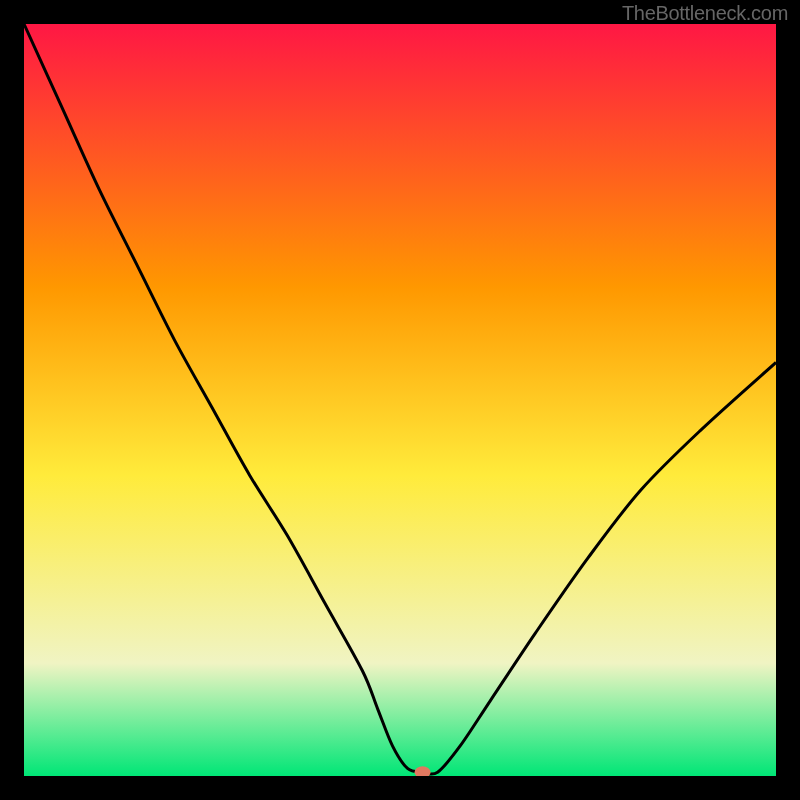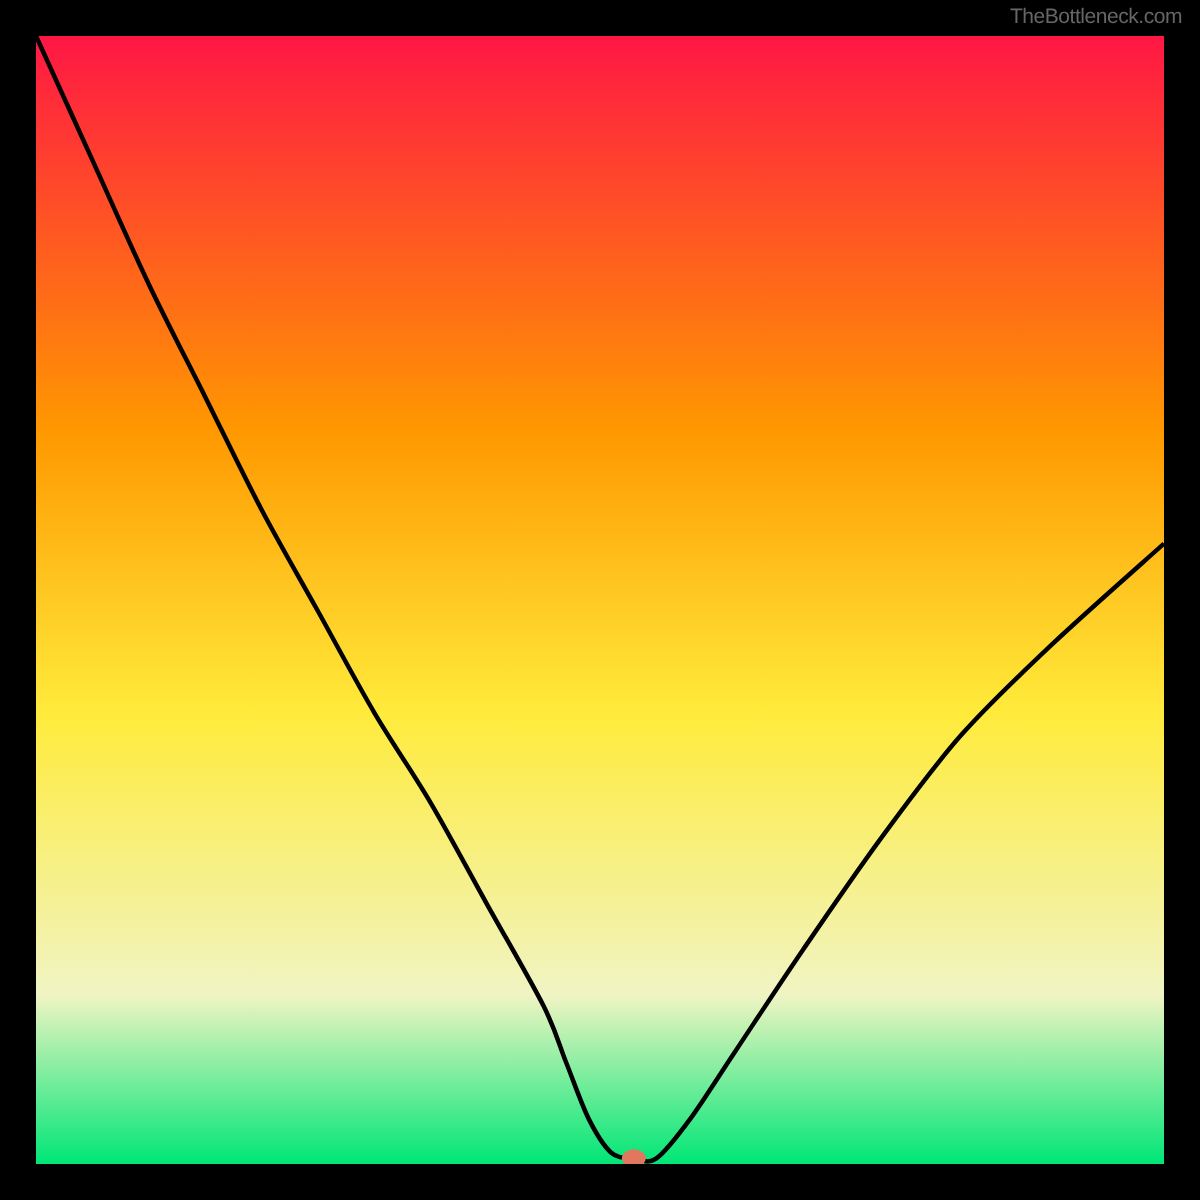--- a/index.html
+++ b/index.html
@@ -9,21 +9,21 @@
     height: 800px;
     background: #000;
     position: relative;
     font-family: Arial, Helvetica, sans-serif;
   }
   .watermark {
     position: absolute;
     top: 2px;
     right: 12px;
     color: #666;
-    font-size: 14px;
+    font-size: 20px;
     font-weight: 500;
     letter-spacing: -0.3px;
     z-index: 10;
   }
   .plot-area {
     position: absolute;
     top: 24px;
     left: 24px;
     width: 752px;
     height: 752px;

